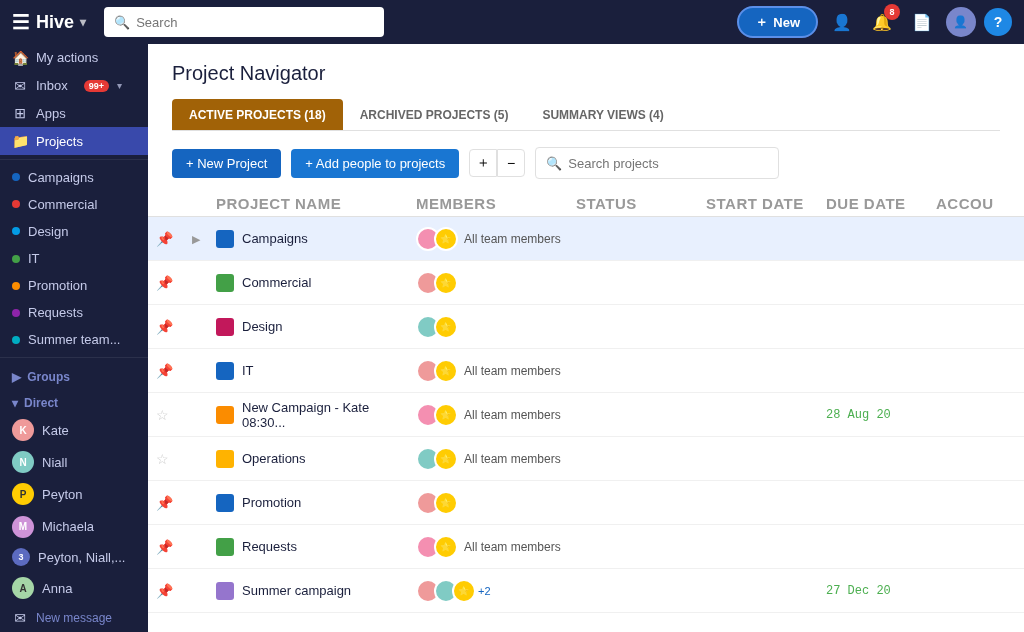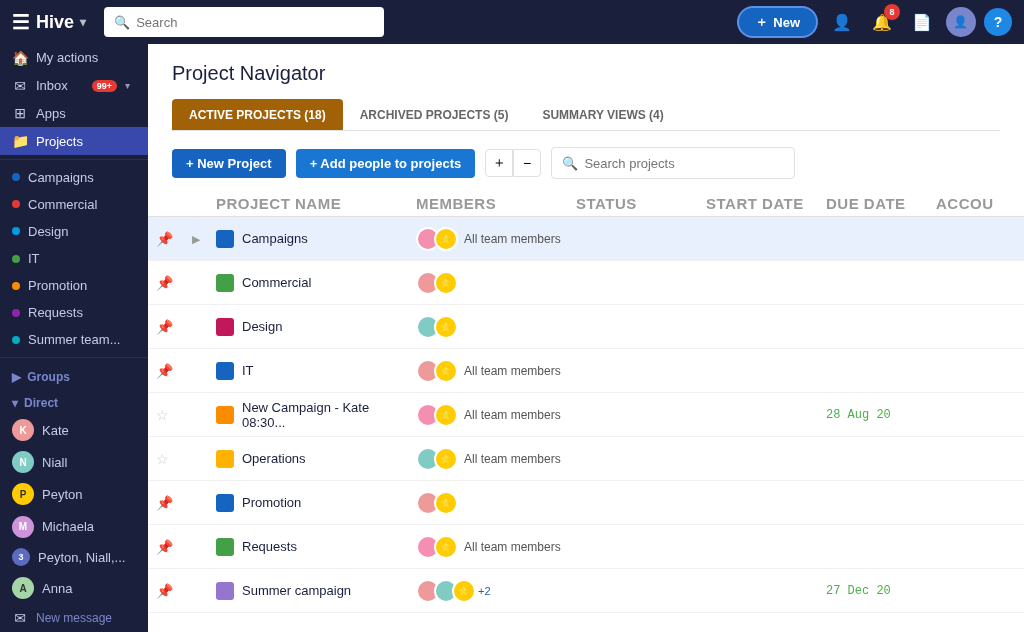--- a/index.html
+++ b/index.html
@@ -44,21 +44,21 @@
     .sidebar { width: 148px; background: #1a1f3c; color: #c5cae9; display: flex; flex-direction: column; overflow-y: auto; flex-shrink: 0; }
     .sidebar::-webkit-scrollbar { width: 0; }
     .sidebar-item {
       display: flex; align-items: center; gap: 8px; padding: 8px 12px;
       cursor: pointer; font-size: 13px; color: #c5cae9; white-space: nowrap; overflow: hidden;
     }
     .sidebar-item.active { background: #3949ab; color: #fff; }
     .sidebar-item .item-icon { font-size: 14px; flex-shrink: 0; width: 16px; text-align: center; }
     .sidebar-item .badge-pill {
       background: #e53935; color: #fff; border-radius: 10px; font-size: 9px;
-      padding: 1px 5px; font-weight: 700; margin-left: 16px;
+      padding: 1px 5px; font-weight: 700; margin-left: 8px;
     }
     .sidebar-item .badge-plus { font-size: 10px; opacity: 0.7; }
     .sidebar-section-label {
       display: flex; align-items: center; gap: 6px; padding: 8px 12px 4px;
       color: #7986cb; font-size: 12px; font-weight: 600; cursor: pointer;
     }
     .sidebar-divider { height: 1px; background: rgba(255,255,255,0.08); margin: 4px 0; }
     .color-dot { width: 8px; height: 8px; border-radius: 50%; flex-shrink: 0; }
     .avatar-sm { width: 22px; height: 22px; border-radius: 50%; flex-shrink: 0; display: flex; align-items: center; justify-content: center; font-size: 10px; font-weight: 700; color: #fff; }
     .number-badge { width: 18px; height: 18px; border-radius: 50%; background: #5c6bc0; color: #fff; font-size: 9px; display: flex; align-items: center; justify-content: center; font-weight: 700; flex-shrink: 0; }
@@ -67,21 +67,21 @@
     .main { flex: 1; background: #fff; overflow-y: auto; display: flex; flex-direction: column; }
     .main-header { padding: 18px 24px 0; }
     .page-title { font-size: 20px; font-weight: 400; color: #1a1f3c; margin-bottom: 14px; }
     .tabs { display: flex; gap: 0; border-bottom: 1px solid #e0e0e0; margin: 0 0 16px; }
     .tab {
       padding: 8px 16px; font-size: 12px; font-weight: 600; cursor: pointer;
       border-radius: 4px 4px 0 0; color: #666; border: 1px solid transparent; border-bottom: none;
     }
     .tab.active { background: #a16207; color: #fff; }
     .action-bar { display: flex; align-items: center; gap: 10px; padding: 0 24px 12px; }
-    .btn-primary { background: #1565c0; color: #fff; border: none; border-radius: 4px; padding: 7px 14px; font-size: 13px; font-weight: 700; cursor: pointer; }
+    .btn-primary { background: #1565c0; color: #fff; border: none; border-radius: 4px; padding: 7px 14px; font-size: 13px; font-weight: 400; cursor: pointer; }
     .search-projects {
       display: flex; align-items: center; gap: 6px; border: 1px solid #e0e0e0;
       border-radius: 4px; padding: 0 10px; height: 32px; background: #fff;
     }
     .search-projects input { border: none; outline: none; font-size: 13px; width: 200px; }
     .filter-btns { display: flex; gap: 0; }
     .filter-btn {
       width: 28px; height: 28px; border: 1px solid #e0e0e0; background: #fff;
       cursor: pointer; display: flex; align-items: center; justify-content: center; font-size: 14px;
     }

